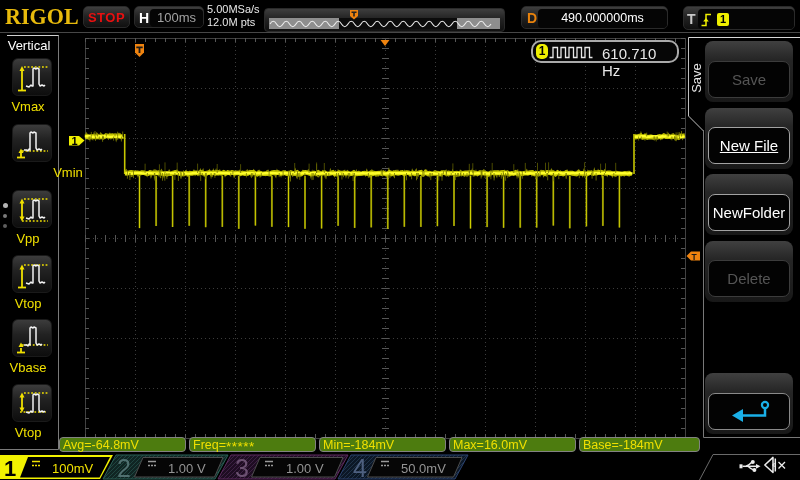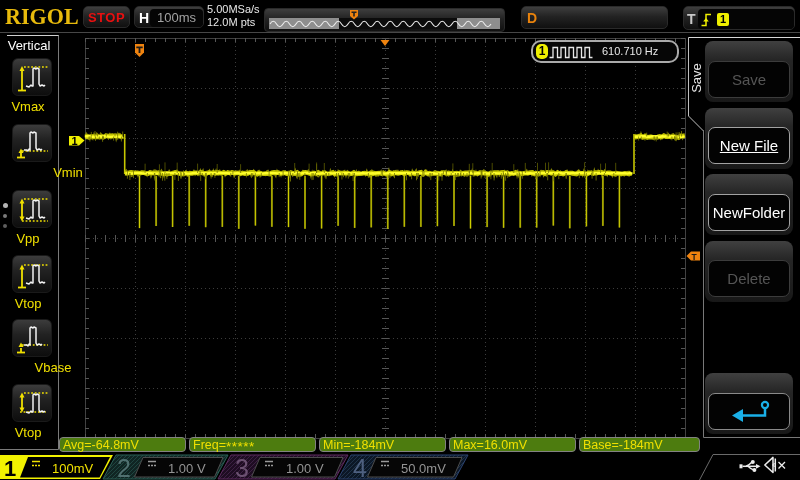--- a/index.html
+++ b/index.html
@@ -43,20 +43,22 @@
   <rect x="4" y="9" width="231" height="11" fill="#8e8e8e"></rect>
   <rect x="74" y="9" width="118" height="11" fill="#0c0c0c"></rect>
   <path d="M5.0 15.0 q3.25 -5.4 6.5 0 q3.25 5.4 6.5 0 q3.25 -5.4 6.5 0 q3.25 5.4 6.5 0 q3.25 -5.4 6.5 0 q3.25 5.4 6.5 0 q3.25 -5.4 6.5 0 q3.25 5.4 6.5 0 q3.25 -5.4 6.5 0 q3.25 5.4 6.5 0 q3.25 -5.4 6.5 0 q3.25 5.4 6.5 0 q3.25 -5.4 6.5 0 q3.25 5.4 6.5 0 q3.25 -5.4 6.5 0 q3.25 5.4 6.5 0 q3.25 -5.4 6.5 0 q3.25 5.4 6.5 0 q3.25 -5.4 6.5 0 q3.25 5.4 6.5 0 q3.25 -5.4 6.5 0 q3.25 5.4 6.5 0 q3.25 -5.4 6.5 0 q3.25 5.4 6.5 0 q3.25 -5.4 6.5 0 q3.25 5.4 6.5 0 q3.25 -5.4 6.5 0 q3.25 5.4 6.5 0 q3.25 -5.4 6.5 0 q3.25 5.4 6.5 0 q3.25 -5.4 6.5 0 q3.25 5.4 6.5 0 q3.25 -5.4 6.5 0 q3.25 5.4 6.5 0" fill="none" stroke="#ececec" stroke-width="1.1"></path>
   <path d="M85 1 L93 1 L93 7 L89 10.5 L85 7 Z" fill="#ef830f"></path>
   <path d="M88.2 2.5 L89.8 2.5 L89.8 7.5 L88.2 7.5 Z M86.5 2.5 L91.5 2.5 L91.5 4 L86.5 4 Z" fill="#222"></path>
  </svg>
 </div>
 
 <div class="topbox abs" style="left:521px;top:6px;width:147px;height:23px;">
  <span class="abs" style="left:5px;top:3px;color:#e8820c;font-weight:bold;font-size:14px;">D</span>
+ <div class="inner abs" style="left:16px;top:2px;width:129px;height:19px;text-align:center;
+  line-height:18px;color:#fff;font-size:12.5px;">490.000000ms</div>
 </div>
 
 <div class="topbox abs" style="left:683px;top:6px;width:112px;height:24px;">
  <span class="abs" style="left:3px;top:4px;color:#c8c8c8;font-weight:bold;font-size:14px;">T</span>
  <div class="inner abs" style="left:14px;top:2px;width:96px;height:20px;"></div>
  <svg class="abs" style="left:17px;top:6px;" width="16" height="14" viewBox="0 0 16 14">
   <path d="M0.5 12.5 L5 12.5 L5 1.5 L10 1.5" fill="none" stroke="#f0f000" stroke-width="1.5"></path>
   <path d="M5 5 L2.2 8.5 L7.8 8.5 Z" fill="#f0f000"></path>
  </svg>
  <div class="abs" style="left:33px;top:6px;width:12px;height:13px;background:#f0f000;border-radius:2px;
@@ -119,21 +121,21 @@
 <div class="mlabel" style="top:296px;">Vtop</div>
 <div class="icobtn" style="top:319px;">
     <svg width="38" height="36" viewBox="0 0 38 36" style="position:absolute;left:1px;top:1px;">
       <line x1="8" y1="24" x2="34" y2="24" stroke="#f0e000" stroke-width="1.6" stroke-dasharray="1.8 1.8"></line>
       <line x1="7" y1="27" x2="7" y2="31" stroke="#f0e000" stroke-width="1.8"></line>
       <path d="M7 21.5 L4.5 26 L9.5 26 Z" fill="#f0e000"></path>
       <line x1="3" y1="31.5" x2="11" y2="31.5" stroke="#f0e000" stroke-width="1.8"></line>
       <path d="M10 24 L13 24 L14 25 L15 23 L16 24 L16 7 L17 6 L19 7 L20 6 L22 7 L22 22 L23 24 L25 23 L27 24 L28 23" fill="none" stroke="#f2f2f2" stroke-width="1.5" stroke-linejoin="round"></path>
     </svg>
   </div>
-<div class="mlabel" style="top:360px;padding-left:25px;">Vbase</div>
+<div class="mlabel" style="top:360px;">Vbase</div>
 <div class="icobtn" style="top:384px;">
     <svg width="38" height="36" viewBox="0 0 38 36" style="position:absolute;left:1px;top:1px;">
       <line x1="10" y1="7" x2="34" y2="7" stroke="#f0e000" stroke-width="1.6" stroke-dasharray="1.8 1.8"></line>
       <line x1="6" y1="26" x2="32" y2="26" stroke="#f0e000" stroke-width="1.6" stroke-dasharray="1.8 1.8"></line>
       <line x1="8" y1="10" x2="8" y2="24" stroke="#f0e000" stroke-width="1.8"></line>
       <path d="M8 6.5 L5.5 11.5 L10.5 11.5 Z" fill="#f0e000"></path>
       <path d="M8 26.5 L5.5 21.5 L10.5 21.5 Z" fill="#f0e000"></path>
       <path d="M12 26 L15 27 L17 25 L18 26 L19 26 L19 9 L20 8 L22 9 L23 8 L25 9 L25 24 L26 26 L28 25 L30 26 L31 25" fill="none" stroke="#f2f2f2" stroke-width="1.5" stroke-linejoin="round"></path>
     </svg>
   </div>
@@ -450,21 +452,21 @@
  <text x="691.5" y="259.5" font-size="8.5" font-weight="bold" fill="#1a1a1a">T</text>
 </svg>
 
 <div class="abs" style="left:531px;top:40px;width:148px;height:23px;background:#060606;
  border:2px solid #aaa;border-radius:10px;box-sizing:border-box;">
  <div class="abs" style="left:3px;top:2px;width:12px;height:15px;background:#f0f000;border-radius:5px;
   text-align:center;line-height:15px;font-size:12px;font-weight:bold;color:#000;">1</div>
  <svg class="abs" style="left:16px;top:4px;" width="46" height="13" viewBox="0 0 46 13">
   <path d="M0.5 11.5 L4 11.5 L4 1.5 L8.5 1.5 L8.5 11.5 L12 11.5 L12 1.5 L16.5 1.5 L16.5 11.5 L20 11.5 L20 1.5 L24.5 1.5 L24.5 11.5 L28 11.5 L28 1.5 L32.5 1.5 L32.5 11.5 L36 11.5 L36 1.5 L40.5 1.5 L40.5 11.5 L43.5 11.5" fill="none" stroke="#e8e8e8" stroke-width="1.3"></path>
  </svg>
- <div class="abs" style="left:69px;top:3px;color:#e8e8e8;font-size:11px;">610.710 Hz</div>
+ <div class="abs" style="left:69px;top:3px;color:#e8e8e8;font-size:15px;">610.710 Hz</div>
 </div>
 
 <svg class="abs" style="left:680px;top:0;" width="120" height="480" viewBox="0 0 120 480">
  <path d="M8.5 37.5 L120 37.5" stroke="#d8d8d8" stroke-width="1" fill="none"></path>
  <path d="M8.5 37.5 L8.5 116 L23.5 131" stroke="#c0c0c0" stroke-width="1" fill="none"></path>
  <path d="M23.5 130 L23.5 437.5 L120 437.5" stroke="#787878" stroke-width="1" fill="none"></path>
  <path d="M33 454.5 L120 454.5 M33 454.5 L19.5 480" stroke="#6a6a6a" stroke-width="1" fill="none"></path>
 </svg>
 <div class="abs" style="left:675px;top:71px;width:44px;height:14px;line-height:14px;
  text-align:center;color:#e8e8e8;font-size:13px;transform:rotate(-90deg);">Save</div>

